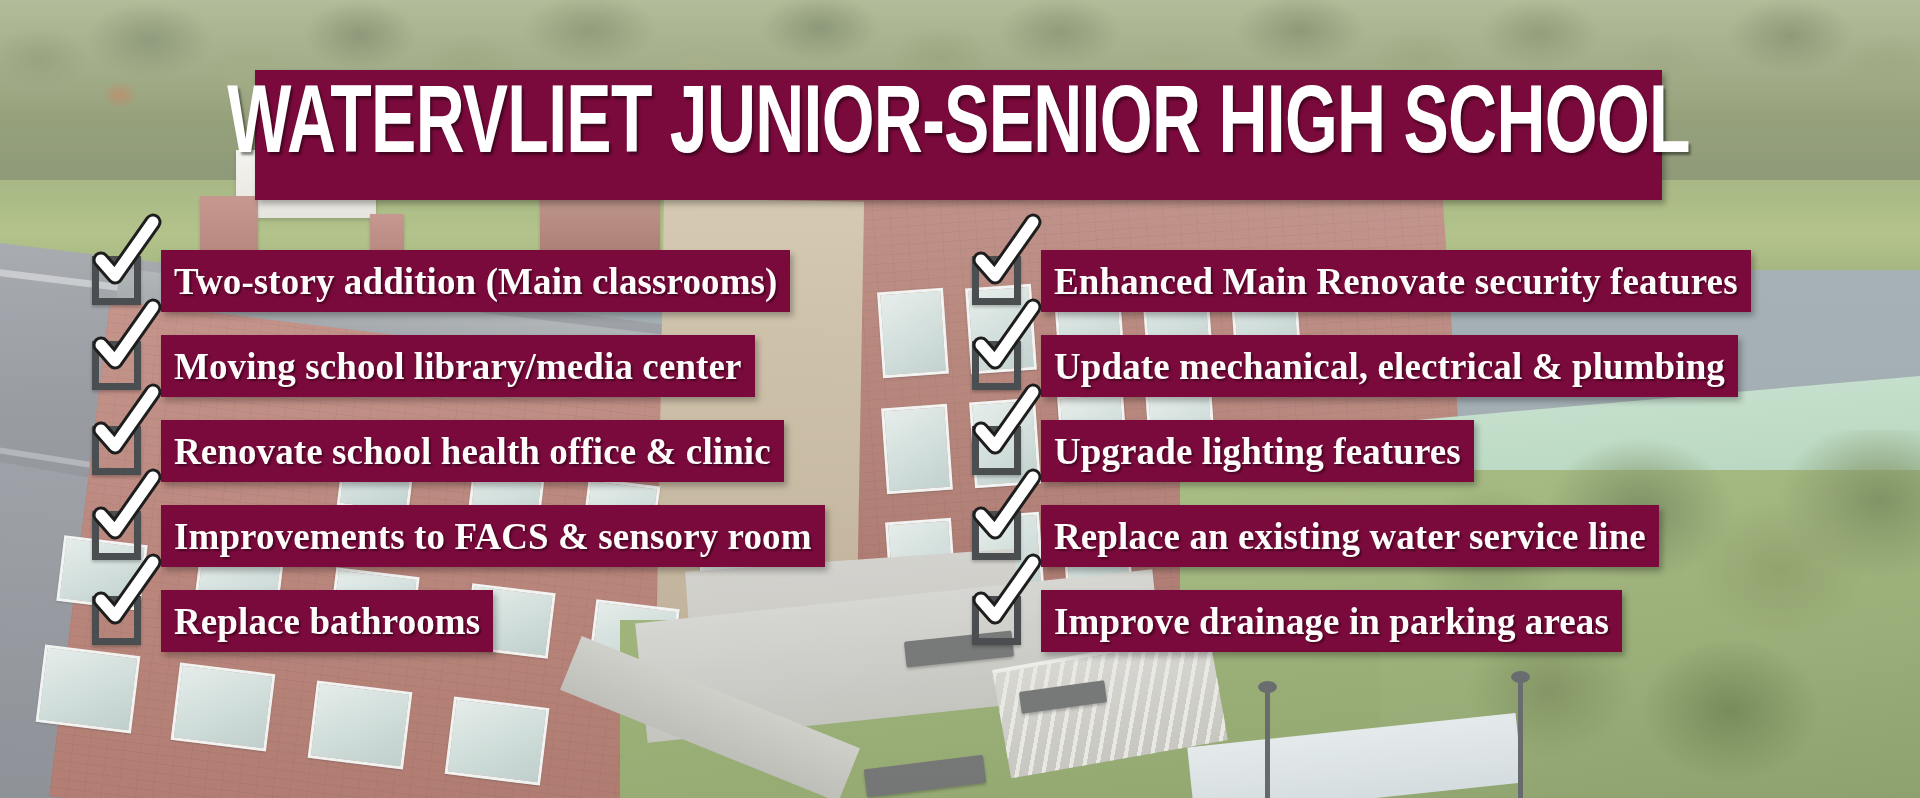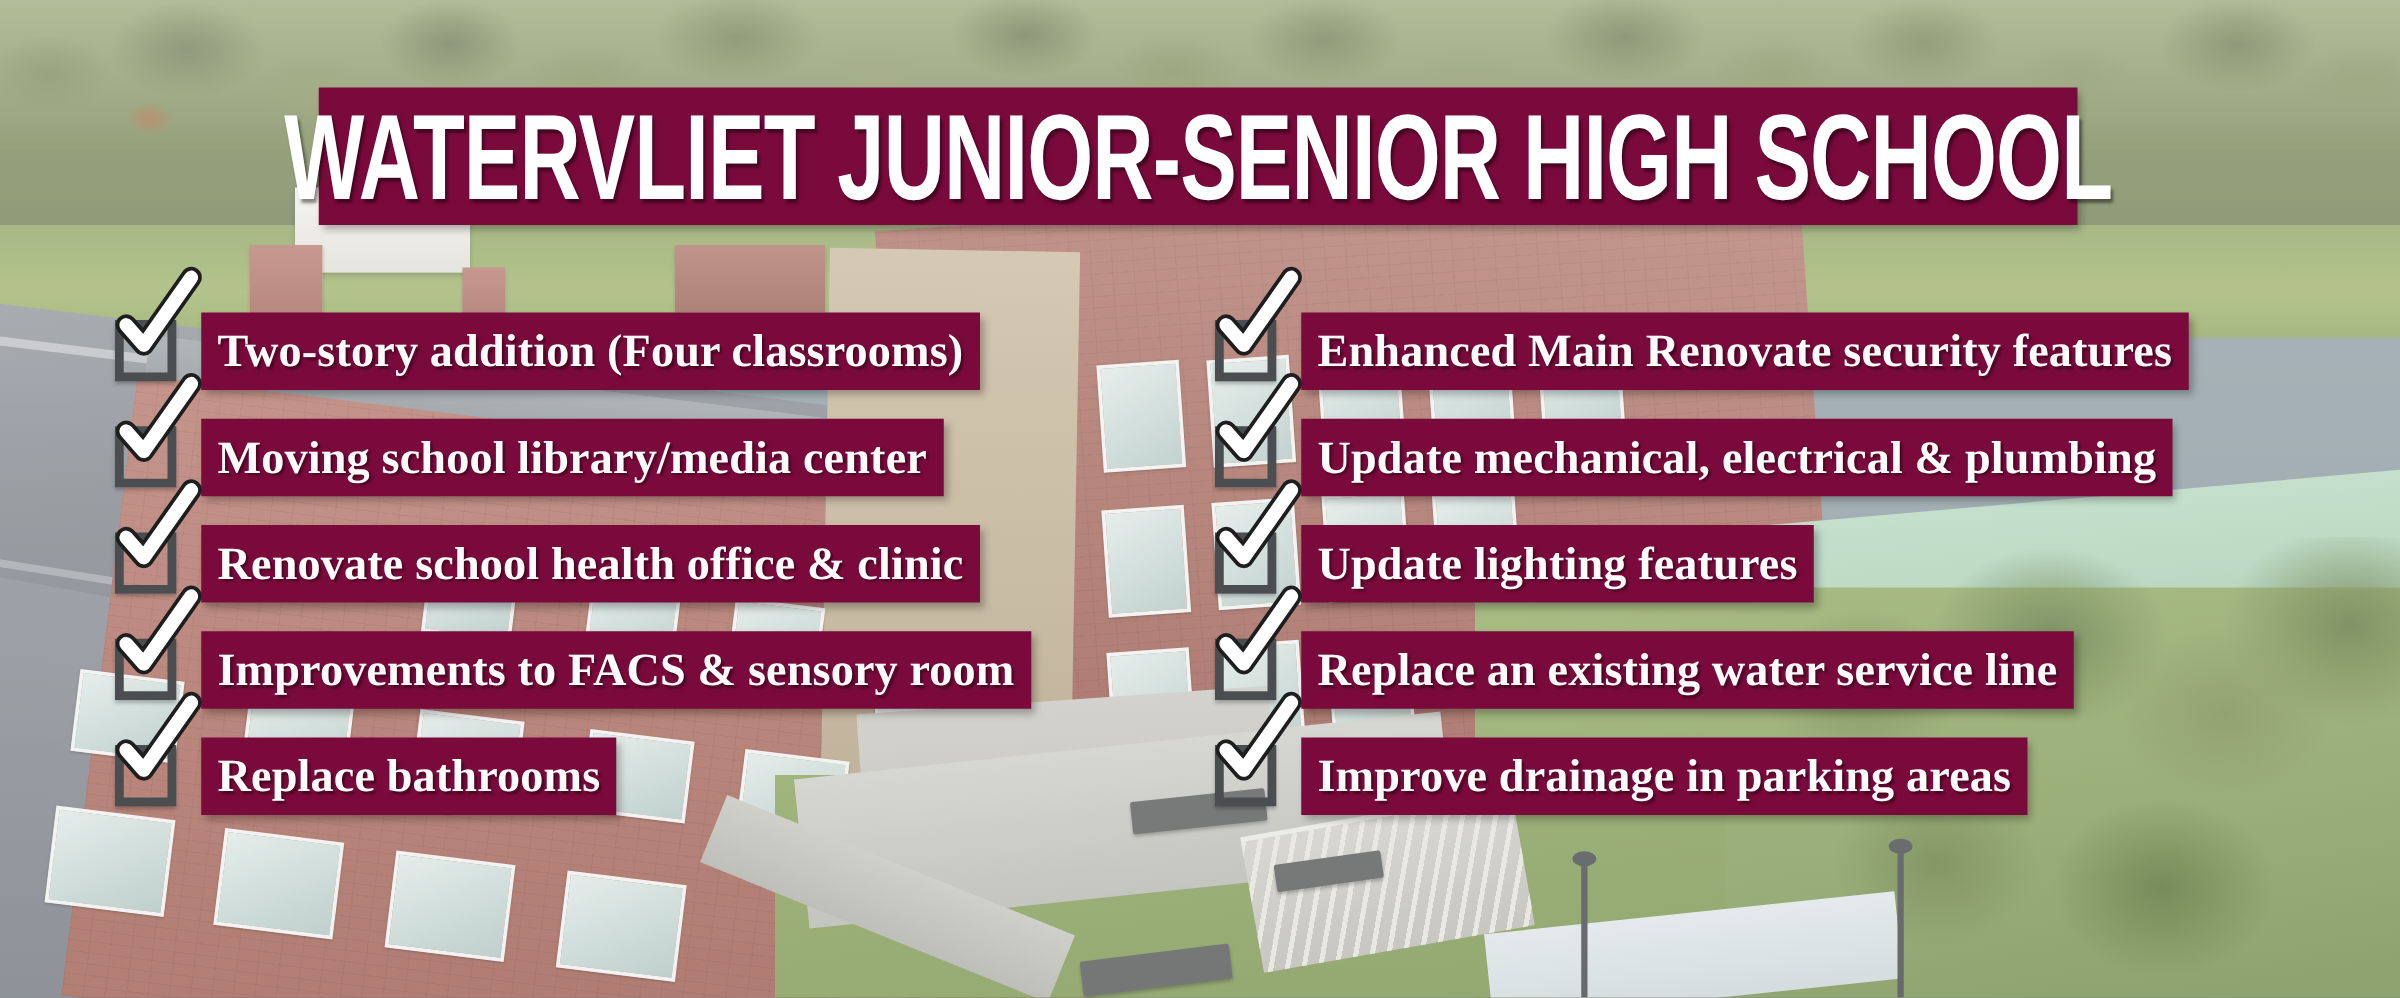--- a/index.html
+++ b/index.html
@@ -186,24 +186,24 @@
   .wash {
     position:absolute; inset:0;
     background:linear-gradient(180deg, rgba(255,255,255,.30) 0%, rgba(255,255,255,.22) 40%, rgba(255,255,255,.16) 100%);
     pointer-events:none;
   }
 
   
   #overlay { position:absolute; inset:0; }
 
   .title-bar {
-    position:absolute; left:255px; top:70px; width:1407px; height:110px;
+    position:absolute; left:255px; top:70px; width:1407px; height:130px;
     background:#7b0a3c;
     box-shadow:3px 4px 6px rgba(0,0,0,.30);
-    display:flex; align-items:center; justify-content:center;
+    display:flex; align-items:flex-start; justify-content:center;
   }
   .title-text {
     font-family:"Liberation Sans", sans-serif;
     font-weight:bold;
     font-size:97px;
     line-height:1;
     color:#ffffff;
     letter-spacing:-1px;
     transform:scaleX(.70);
     transform-origin:center;
@@ -329,21 +329,21 @@
 
   <div class="col col-left">
 
     <div class="row">
       <div class="checkbox"></div>
       <svg class="check-glyph" viewBox="0 0 72 70">
         <path d="M11 40 L25 56 L63 2" fill="none" stroke="#1e1e1e" stroke-width="17" stroke-linecap="round" stroke-linejoin="round"></path>
         <path d="M11 40 L25 56 L63 2" fill="none" stroke="#ffffff" stroke-width="11" stroke-linecap="round" stroke-linejoin="round"></path>
       </svg>
       <div class="label-bar">
-        <span class="label-text">Two-story addition (Four classrooms)</span>
+        <span class="label-text">Two-story addition (Main classrooms)</span>
       </div>
     </div>
 
     <div class="row">
       <div class="checkbox"></div>
       <svg class="check-glyph" viewBox="0 0 72 70">
         <path d="M11 40 L25 56 L63 2" fill="none" stroke="#1e1e1e" stroke-width="17" stroke-linecap="round" stroke-linejoin="round"></path>
         <path d="M11 40 L25 56 L63 2" fill="none" stroke="#ffffff" stroke-width="11" stroke-linecap="round" stroke-linejoin="round"></path>
       </svg>
       <div class="label-bar">
@@ -410,21 +410,21 @@
       </div>
     </div>
 
     <div class="row">
       <div class="checkbox"></div>
       <svg class="check-glyph" viewBox="0 0 72 70">
         <path d="M11 40 L25 56 L63 2" fill="none" stroke="#1e1e1e" stroke-width="17" stroke-linecap="round" stroke-linejoin="round"></path>
         <path d="M11 40 L25 56 L63 2" fill="none" stroke="#ffffff" stroke-width="11" stroke-linecap="round" stroke-linejoin="round"></path>
       </svg>
       <div class="label-bar">
-        <span class="label-text">Update lighting features</span>
+        <span class="label-text">Upgrade lighting features</span>
       </div>
     </div>
 
     <div class="row">
       <div class="checkbox"></div>
       <svg class="check-glyph" viewBox="0 0 72 70">
         <path d="M11 40 L25 56 L63 2" fill="none" stroke="#1e1e1e" stroke-width="17" stroke-linecap="round" stroke-linejoin="round"></path>
         <path d="M11 40 L25 56 L63 2" fill="none" stroke="#ffffff" stroke-width="11" stroke-linecap="round" stroke-linejoin="round"></path>
       </svg>
       <div class="label-bar">

